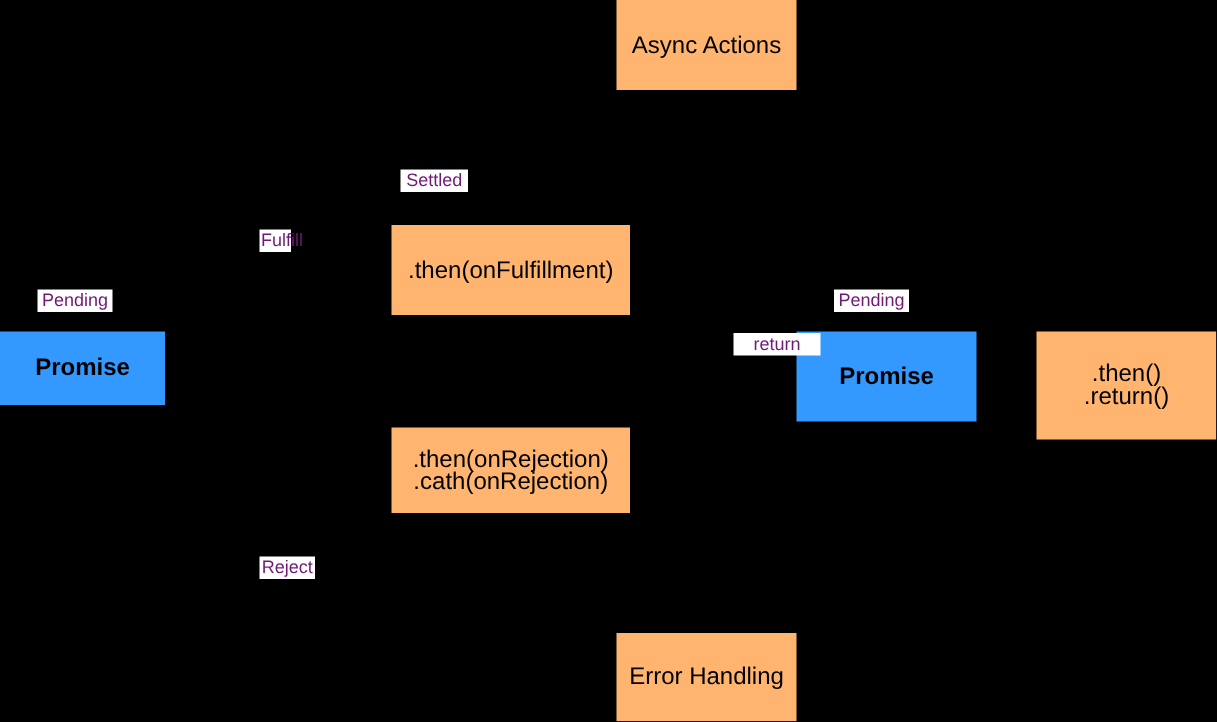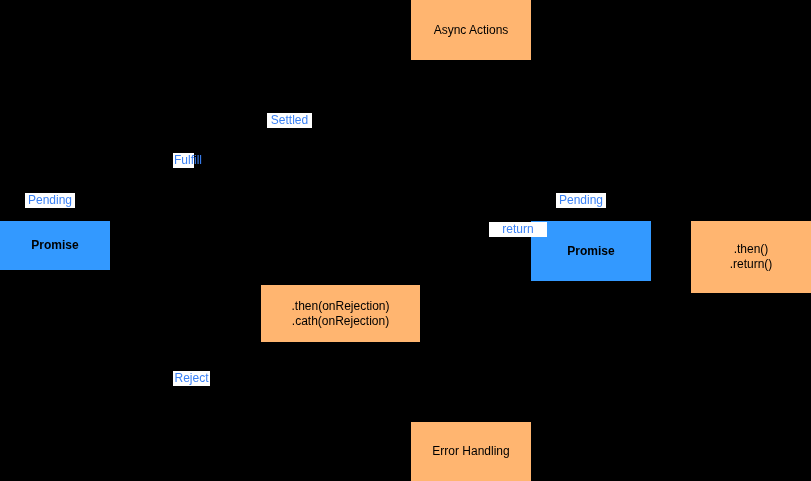--- a/index.html
+++ b/index.html
@@ -19,51 +19,54 @@
     overflow: hidden;
   }
   .node {
     position: absolute;
     box-sizing: border-box;
     display: flex;
     flex-direction: column;
     align-items: center;
     justify-content: center;
     text-align: center;
-    font-size: 12px;
+    font-size: 16px;
     line-height: 15px;
     color: #000000;
     letter-spacing: 0px;
   }
   .node.orange { background: #ffb570; }
   .node.blue   { background: #3399ff; font-weight: bold; }
   .node .line { display: block; white-space: pre; }
 
   .edge-label {
     position: absolute;
     box-sizing: border-box;
     background: #ffffff;
-    color: #3b82f6;
+    color: #701a75;
     font-size: 12px;
     line-height: 14px;
     height: 15px;
     padding: 0 1px;
     white-space: nowrap;
     text-align: center;
   }
 </style>
 </head>
 <body>
 
 <div id="canvas">
 
   <div class="node orange" style="left:411px; top:0px; width:120px; height:60px;">
     <span class="line">Async Actions</span>
   </div>
 
+  <div class="node orange" style="left:261px; top:150px; width:159px; height:60px;">
+    <span class="line">.then(onFulfillment)</span>
+  </div>
 
   <div class="node blue" style="left:0px; top:221px; width:110px; height:49px;">
     <span class="line">Promise</span>
   </div>
 
   <div class="node blue" style="left:531px; top:221px; width:120px; height:60px;">
     <span class="line">Promise</span>
   </div>
 
   <div class="node orange" style="left:691px; top:221px; width:120px; height:72px;align-items:center;">

